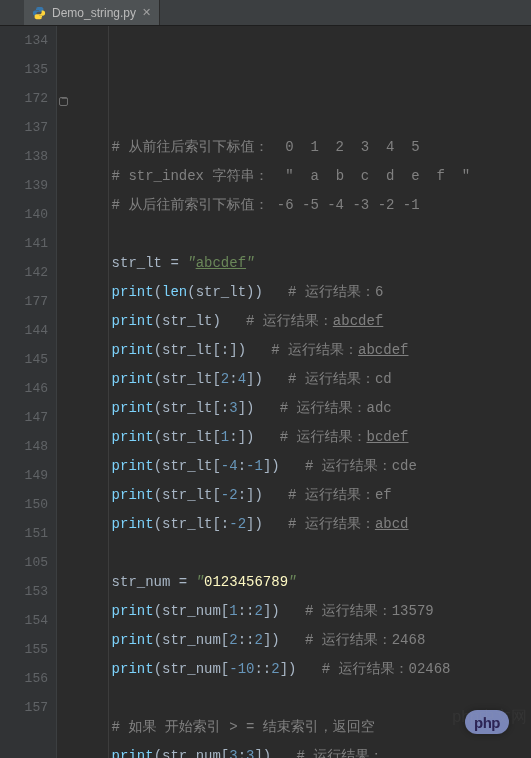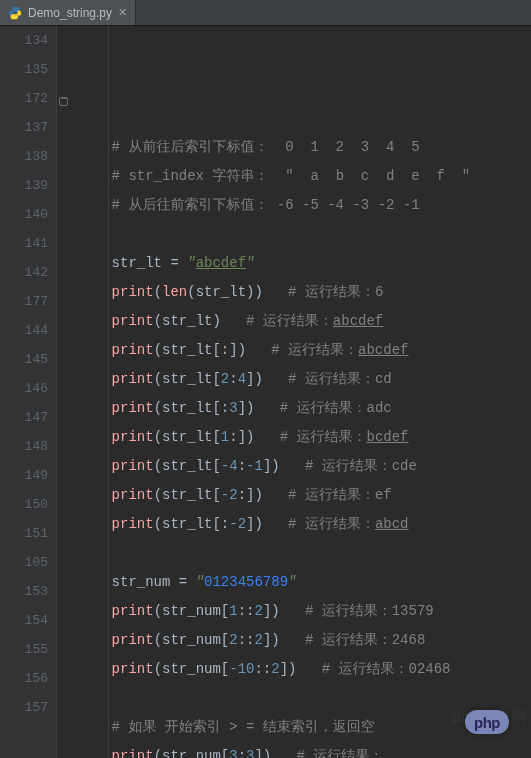--- a/index.html
+++ b/index.html
@@ -21,20 +21,21 @@
   .tab {
     display: flex;
     align-items: center;
     padding: 0 8px;
     background: #4e5254;
     color: #bbbbbb;
     font-size: 12px;
     font-family: "Segoe UI", Arial, sans-serif;
     border-right: 1px solid #2b2b2b;
     gap: 6px;
+    margin-left: 24px;
   }
   .tab .close { color: #a0a0a0; font-size: 11px; }
   .py-icon { width: 14px; height: 14px; display: inline-block; }
   .editor {
     display: flex;
     height: calc(758px - 26px);
   }
   .gutter {
     width: 56px;
     background: #313335;
@@ -77,22 +78,22 @@
   .code {
     flex: 1;
     padding: 20px 0 4px 8px;
     line-height: 29px;
     white-space: pre;
     position: relative;
     overflow: hidden;
   }
   .code .row { height: 29px; position: relative; }
   .cmt { color: #808080; }      
-  .fn  { color: #fca5a5; }      
-  .str { color: #3b82f6; }      
+  .fn  { color: #7dd3fc; }      
+  .str { color: #fef9c3; }      
   .strq { color: #6a8759; font-style: italic; } 
   .num { color: #6897bb; }
   .op  { color: #a9b7c6; }
   .under { text-decoration: underline; text-decoration-color: #6a8759; color:#6a8759;}
   .under2 { text-decoration: underline; text-decoration-color: #808080; color:#808080;}
   .php-badge {
     position: absolute;
     right: 22px;
     bottom: 24px;
     width: 44px; height: 24px;

